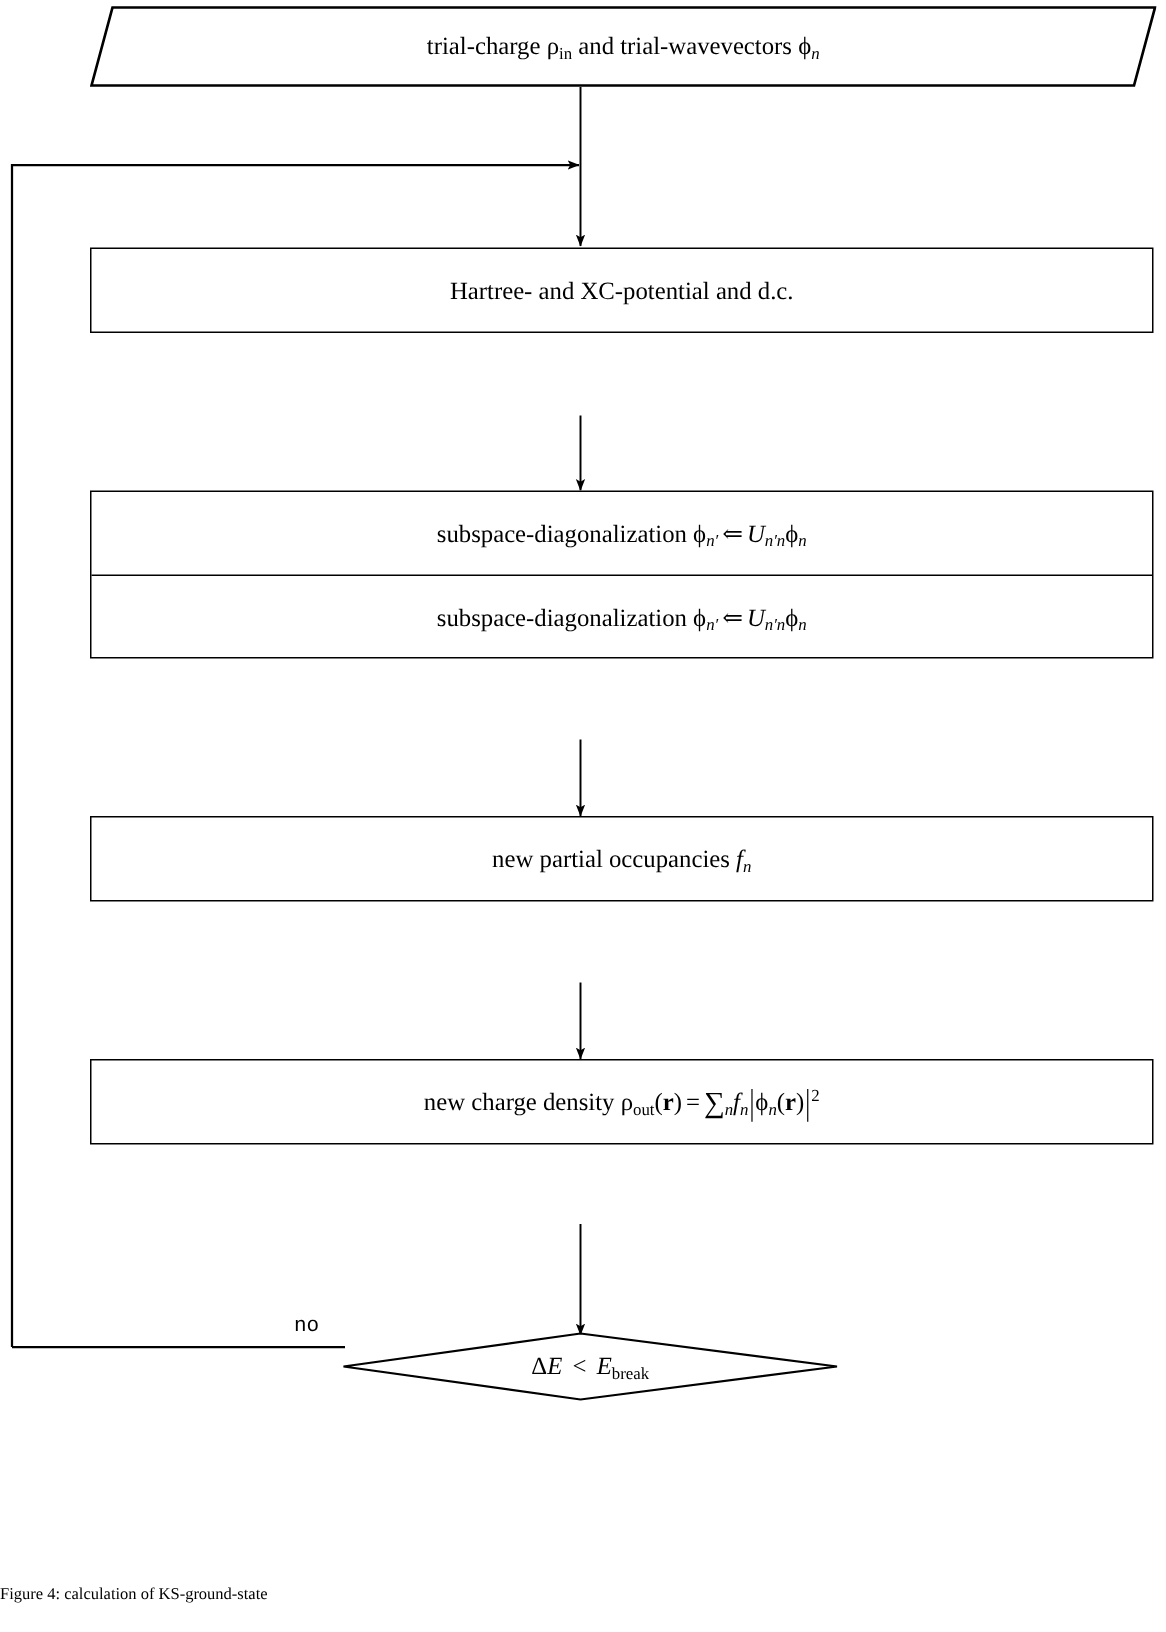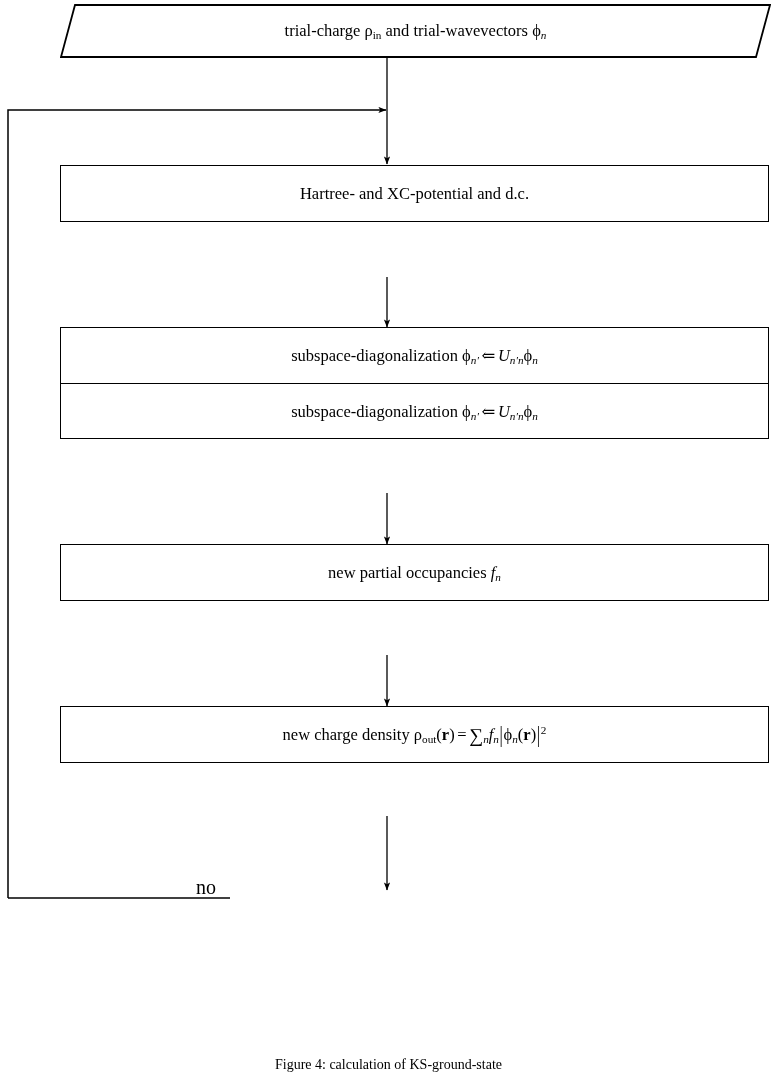--- a/index.html
+++ b/index.html
@@ -95,32 +95,33 @@
     text-align: center;
     font-size: 16.5px;
     white-space: nowrap;
   }
 
   
   #no-label {
     position: absolute;
     left: 196px;
     top: 877px;
-    font-size: 20px;
+    font-size: 14px;
     line-height: 1;
+    font-family: Liberation Mono, monospace;
   }
 
   
   #figure-caption {
     position: absolute;
     left: 0;
     right: 0;
     top: 1057px;
-    text-align: center;
-    font-size: 14px;
+    text-align: left;
+    font-size: 11px;
     white-space: nowrap;
   }
 
   
   .mi { font-style: italic; }
   .mup { font-style: normal; }
   sub, sup {
     font-size: 0.68em;
     line-height: 0;
   }
@@ -196,18 +197,26 @@
       new partial occupancies <span class="mi">f</span><sub class="mi">n</sub>
     </div>
   </div>
 
   <div class="proc-group" style="top:706px;">
     <div class="proc-row">
       new charge density <span class="mup">ρ</span><sub class="mup">out</sub>(<span class="bold-r">r</span>)<span class="op">=</span><span class="sum">∑</span><sub class="mi">n</sub><span class="mi">f</span><sub class="mi">n</sub><span class="bigbar">|</span><span class="mup">ϕ</span><sub class="mi">n</sub>(<span class="bold-r">r</span>)<span class="bigbar">|</span><sup>2</sup>
     </div>
   </div>
 
+  <div id="decision-diamond">
+    <svg class="dm-shape" viewBox="0 0 331 46" width="331" height="46" preserveAspectRatio="none">
+      <polygon points="159,1 330,23 159,45 1,23" fill="#ffffff" stroke="#000000" stroke-width="1.4"></polygon>
+    </svg>
+    <div class="dm-label">
+      Δ<span class="mi">E</span> <span class="op">&lt;</span> <span class="mi">E</span><sub class="mup">break</sub>
+    </div>
+  </div>
 
   <div id="no-label">no</div>
 
   <div id="figure-caption">Figure 4: calculation of KS-ground-state</div>
 
 </div>
 
 </body></html>

